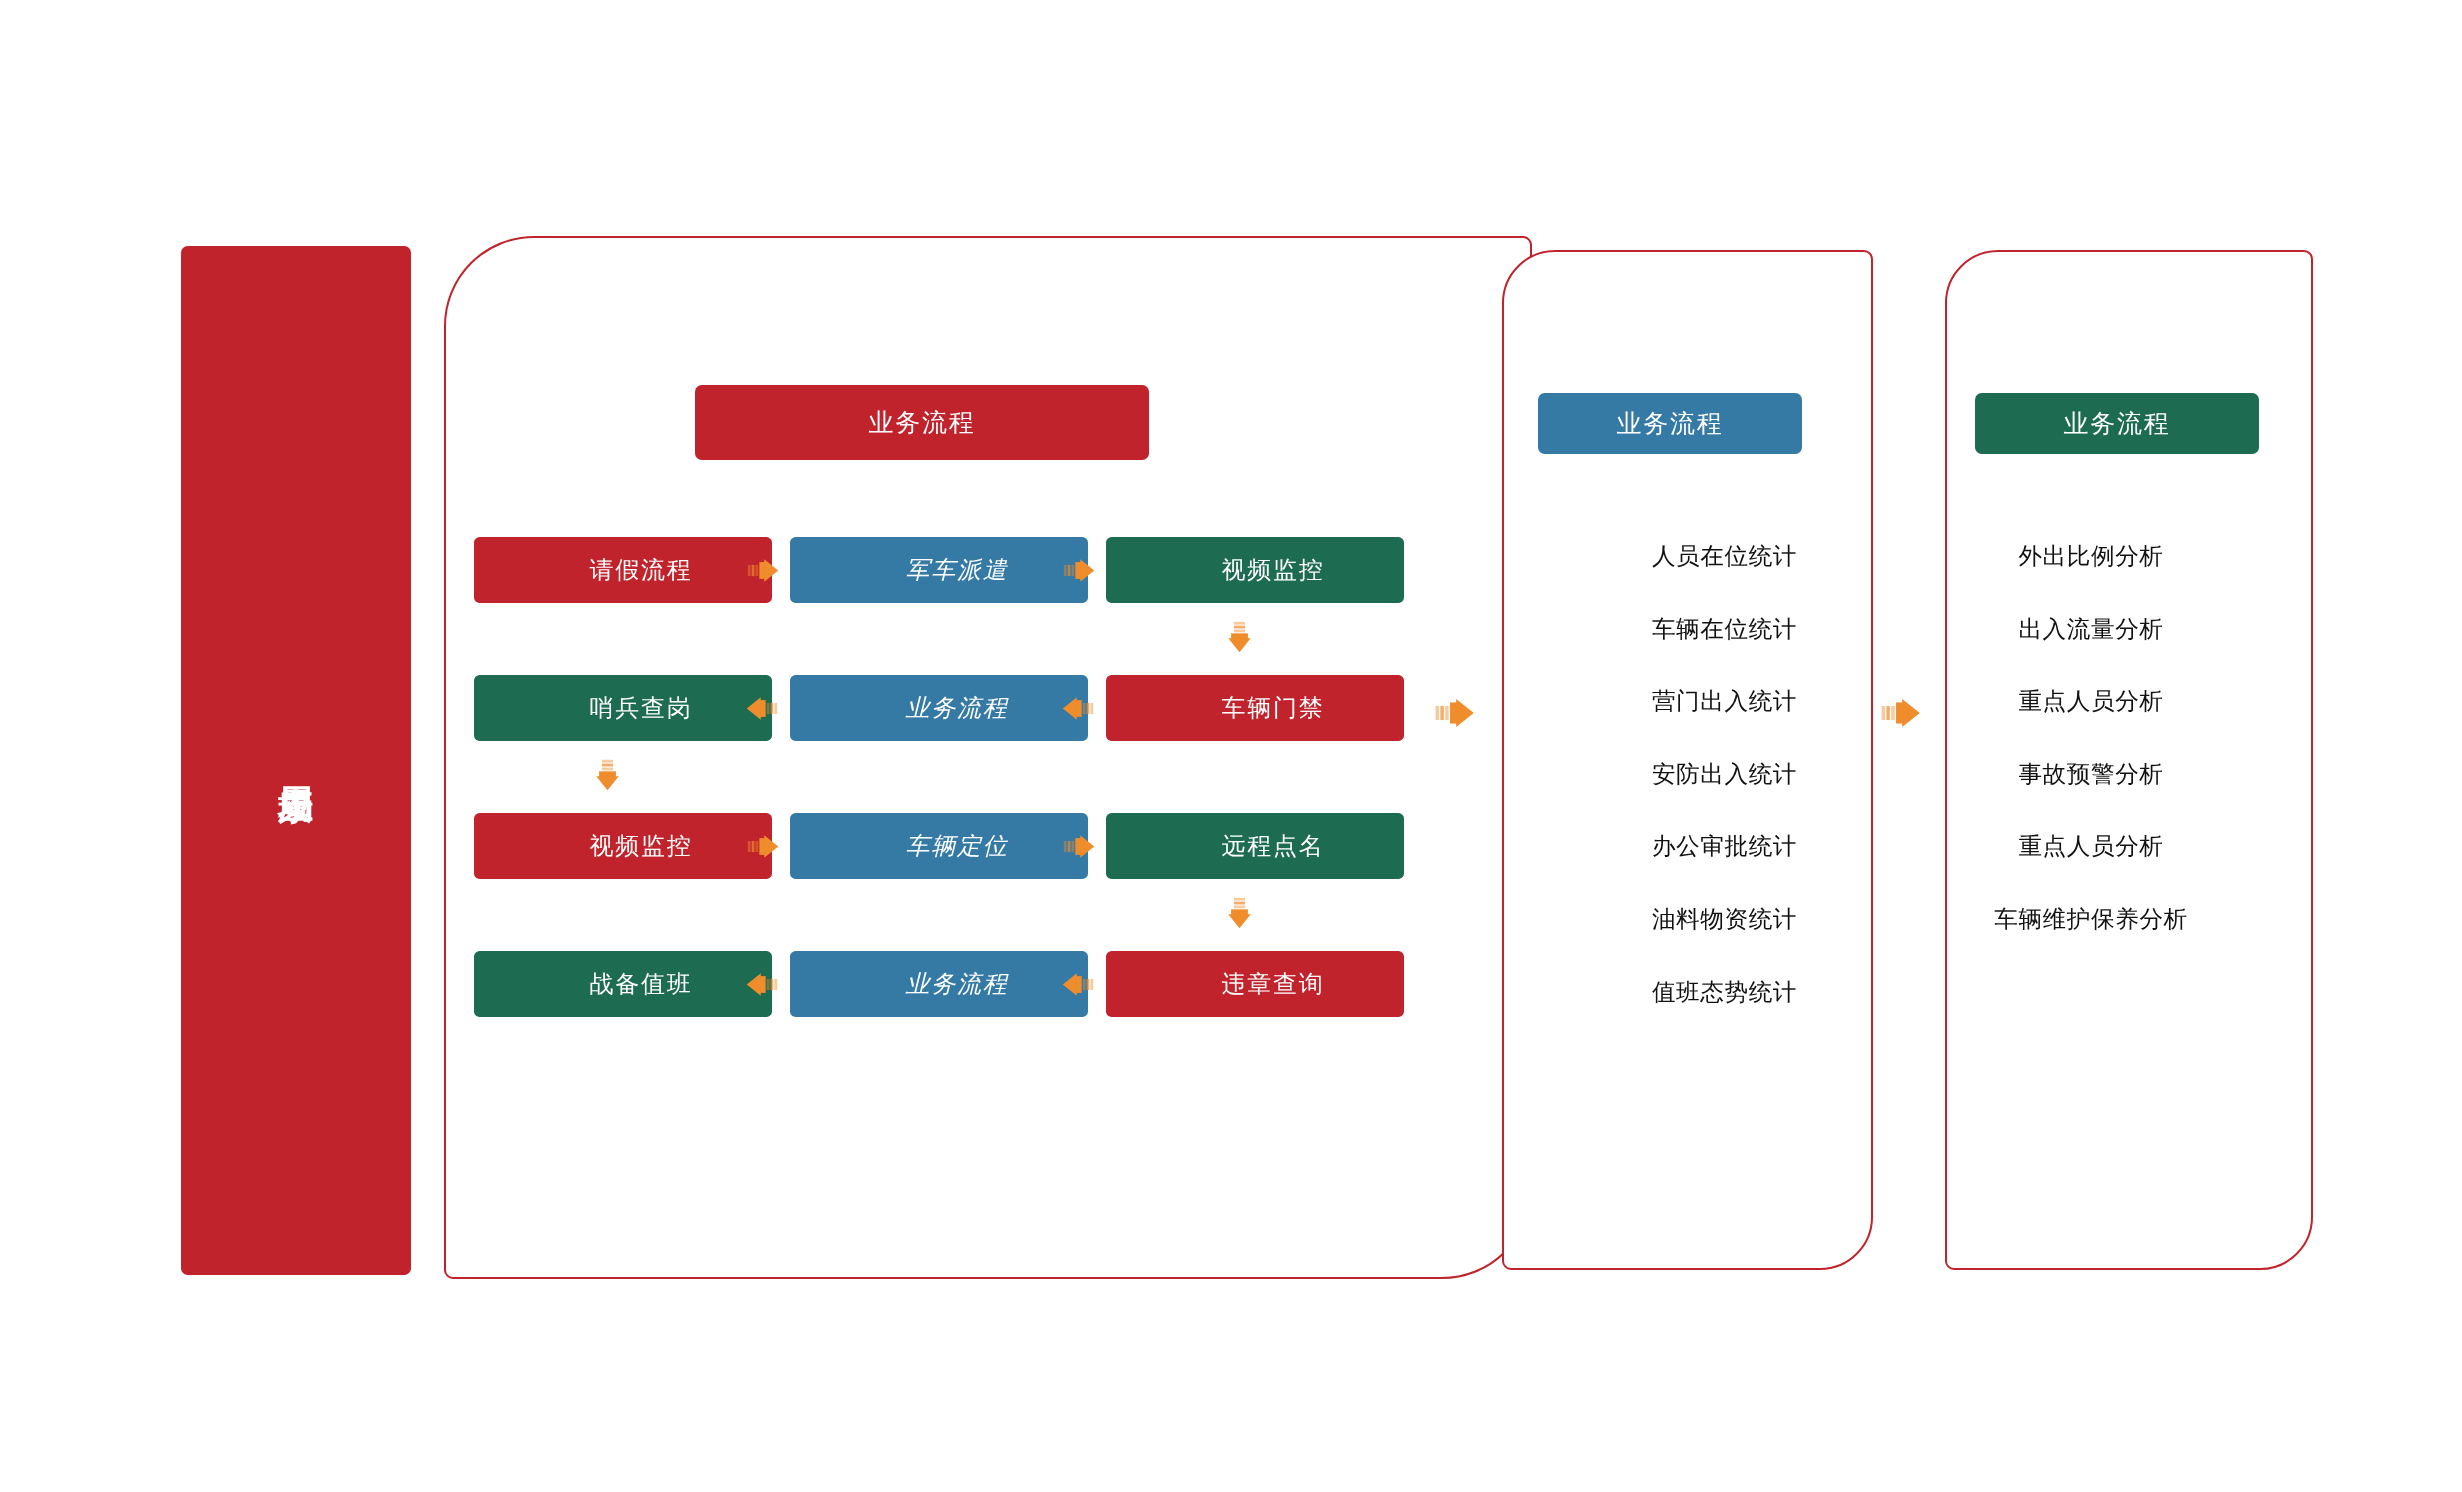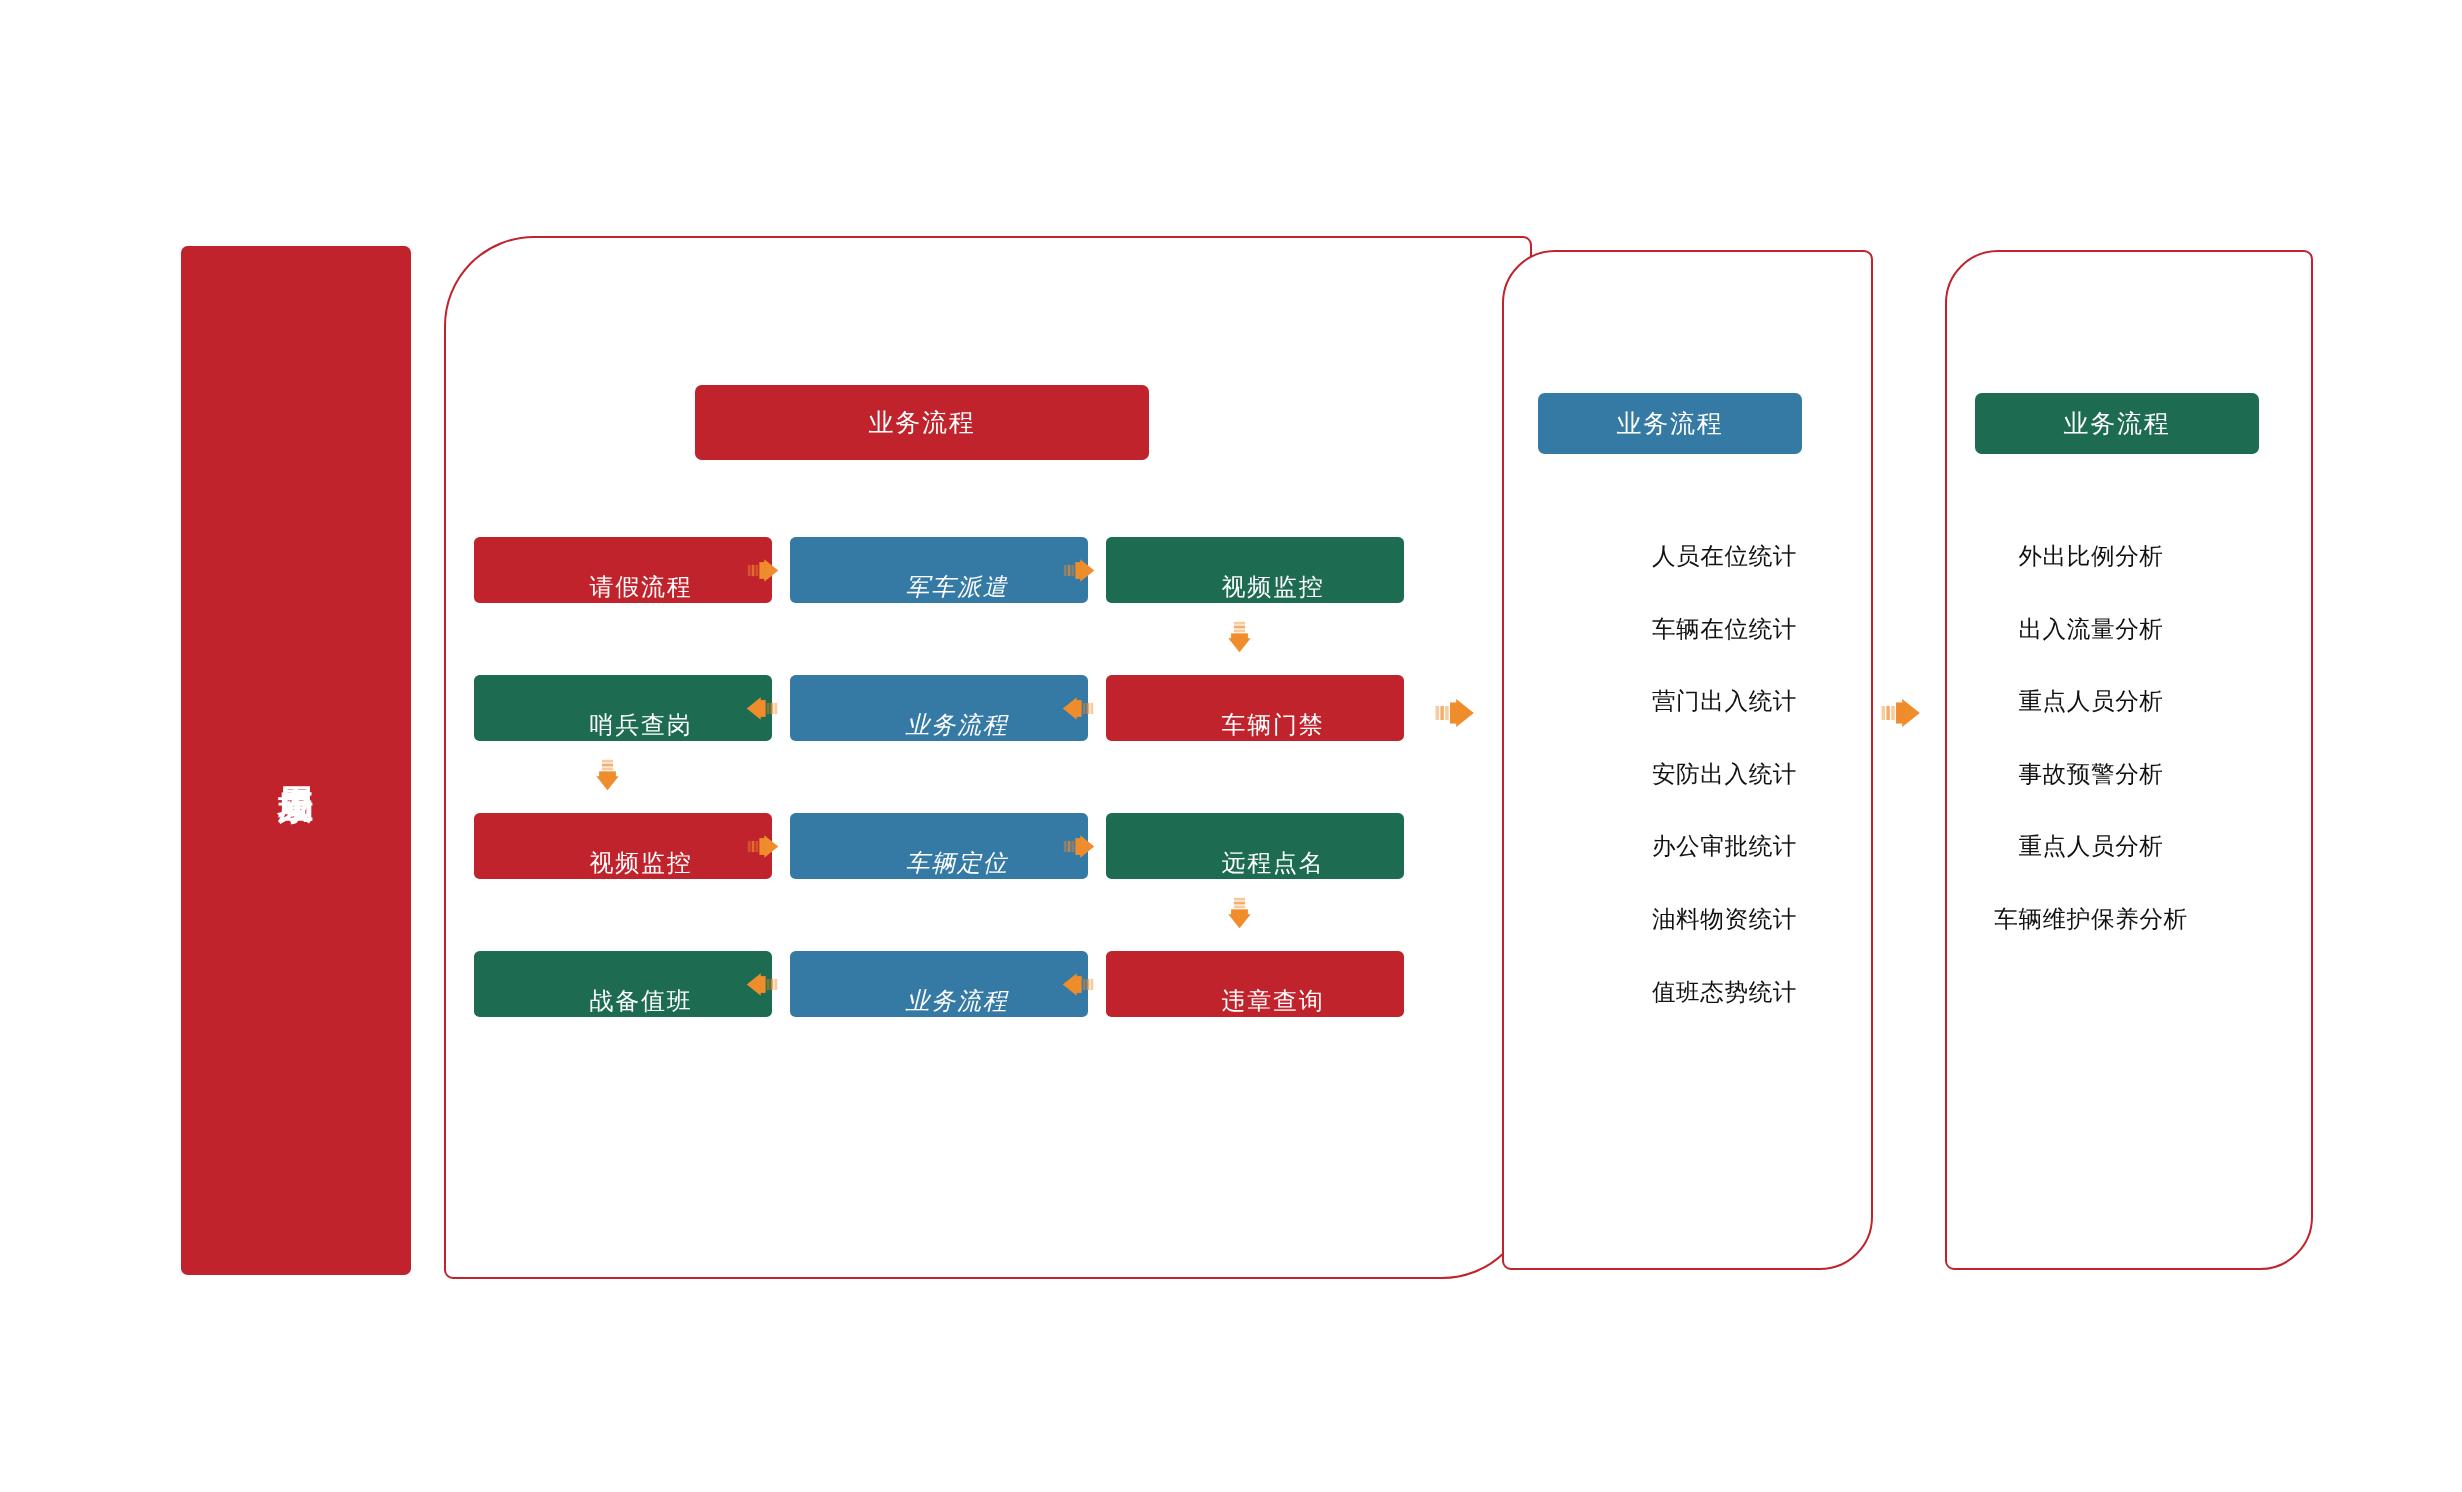--- a/index.html
+++ b/index.html
@@ -116,21 +116,21 @@
   }
   .proc-row:last-child { margin-bottom: 0; }
 
   .node {
     position: absolute;
     top: 0;
     width: 298px;
     height: 66px;
     border-radius: 5.6px;
     display: flex;
-    align-items: flex-end;
+    align-items: center;
     justify-content: center;
     color: #ffffff;
     font-size: 24px;
     letter-spacing: 1.7px;
     box-sizing: border-box;
     padding-left: 36px;
   }
   .node.c0 { left: 0px; }
   .node.c1 { left: 316px; }
   .node.c2 { left: 632px; }

